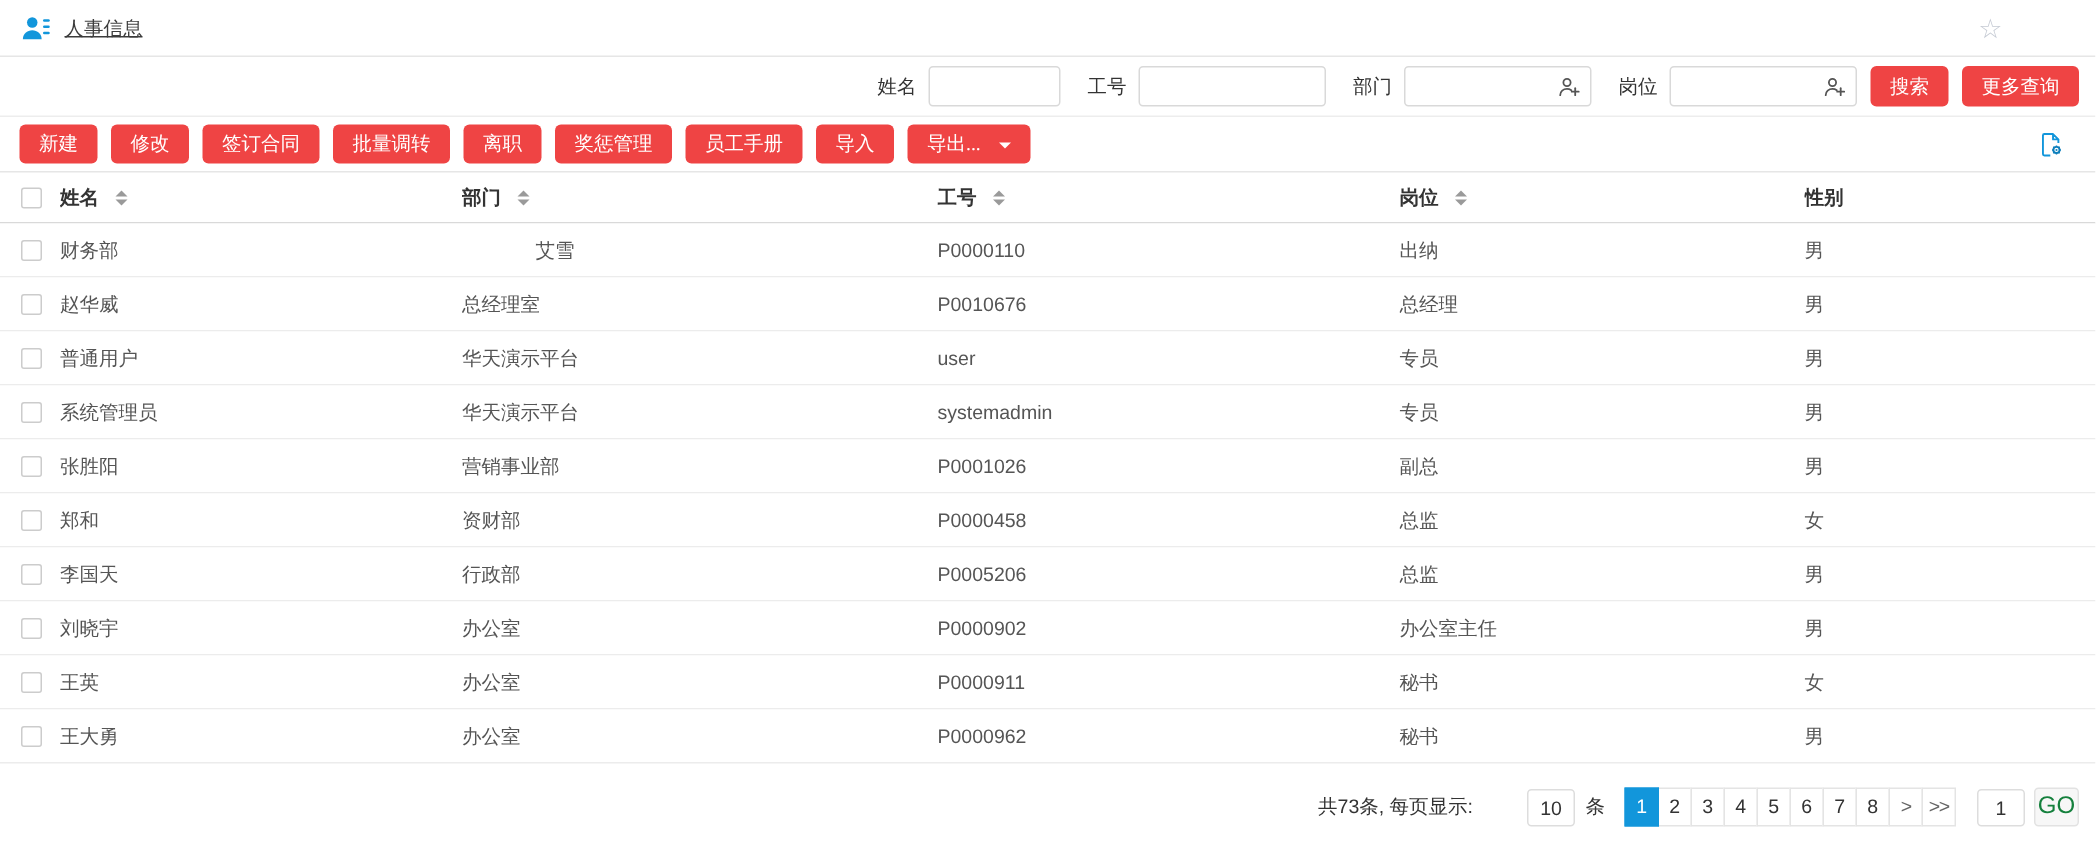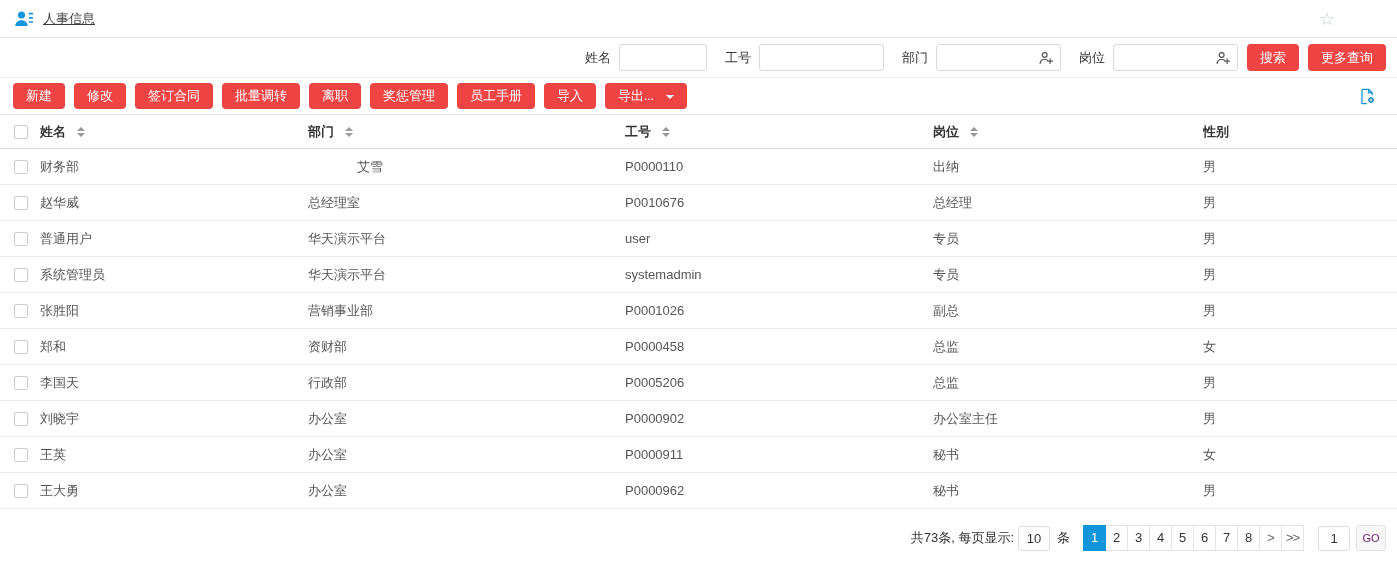--- a/index.html
+++ b/index.html
@@ -40,29 +40,29 @@
   .col-id { width: 308px; flex: none; }
   .col-pos { width: 270px; flex: none; }
   .col-gender { flex: 1; }
   .checkbox { width: 14px; height: 14px; border: 1px solid #ccc; border-radius: 2px; background: #fff; display: inline-block; cursor: pointer; }
   .sort { display: inline-flex; flex-direction: column; margin-left: 11px; cursor: pointer; }
   .sort .up { width: 0; height: 0; border-bottom: 4px solid #9a9a9a; border-left: 4px solid transparent; border-right: 4px solid transparent; margin-bottom: 2px; }
   .sort .down { width: 0; height: 0; border-top: 4px solid #9a9a9a; border-left: 4px solid transparent; border-right: 4px solid transparent; }
   
   .pagination { display: flex; align-items: center; justify-content: flex-end; padding: 16px 11px 0 0; font-size: 13px; color: #333; }
   .pg-summary { margin-right: 4px; }
-  .pg-size { width: 32px; height: 25px; border: 1px solid #ddd; border-radius: 3px; text-align: center; font-size: 13px; font-family: inherit; color: #333; margin-right: 7px; outline: none; }
+  .pg-size { width: 32px; height: 25px; border: 1px solid #ddd; border-radius: 3px; text-align: center; font-size: 13px; font-family: inherit; color: #333; margin-right: 7px; outline: none; margin-left: 32px; }
   .pg-unit { margin-right: 13px; }
   .pg-pages { display: flex; }
   .pg-cell { min-width: 23px; height: 26px; line-height: 24px; text-align: center; border: 1px solid #e4e4e4; margin-left: -1px; background: #fff; color: #333; cursor: pointer; padding: 0 2px; user-select: none; }
   .pg-cell:first-child { margin-left: 0; }
   .pg-cell.active { background: #1296db; border-color: #1296db; color: #fff; position: relative; z-index: 1; }
   .pg-cell.nav { color: #666; letter-spacing: -1px; }
   .pg-goto { width: 32px; height: 25px; border: 1px solid #ddd; border-radius: 3px; text-align: center; font-size: 13px; font-family: inherit; color: #333; margin: 0 6px 0 14px; outline: none; }
-  .pg-go { height: 26px; width: 30px; border: 1px solid #e2e2e2; background: #f7f7f7; color: #701a75; border-radius: 3px; font-size: 11px; font-family: inherit; cursor: pointer; padding: 0; }
+  .pg-go { height: 26px; width: 30px; border: 1px solid #e2e2e2; background: #f7f7f7; color: #15803d; border-radius: 3px; font-size: 16px; font-family: inherit; cursor: pointer; padding: 0; }
 </style>
 </head>
 <body>
 
 <div class="titlebar">
   <span class="title-icon">
     <svg width="20" height="20" viewBox="0 0 24 24" fill="#1296db">
       <circle cx="9" cy="7.2" r="4.2"></circle>
       <path d="M1.5 20.5c0-4.2 3.4-7.1 7.5-7.1s7.5 2.9 7.5 7.1z"></path>
       <rect x="17.6" y="4.6" width="5.4" height="2" rx="1"></rect>

